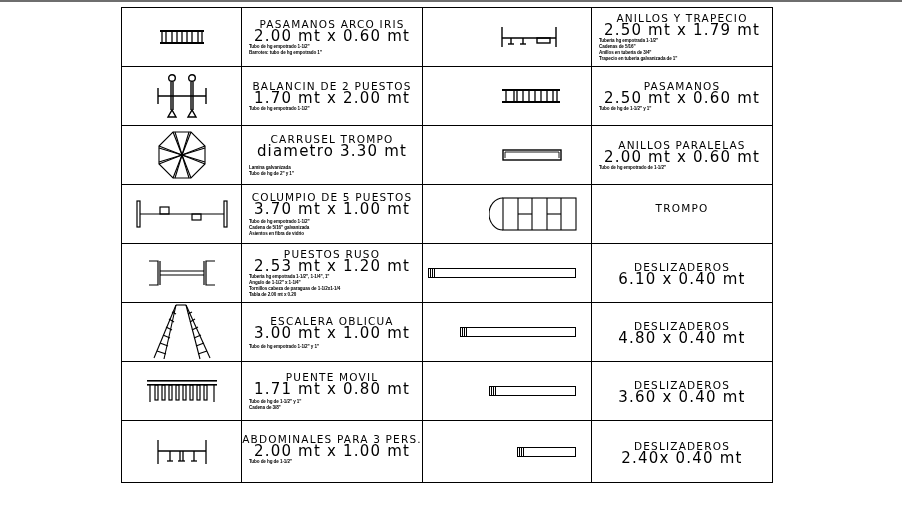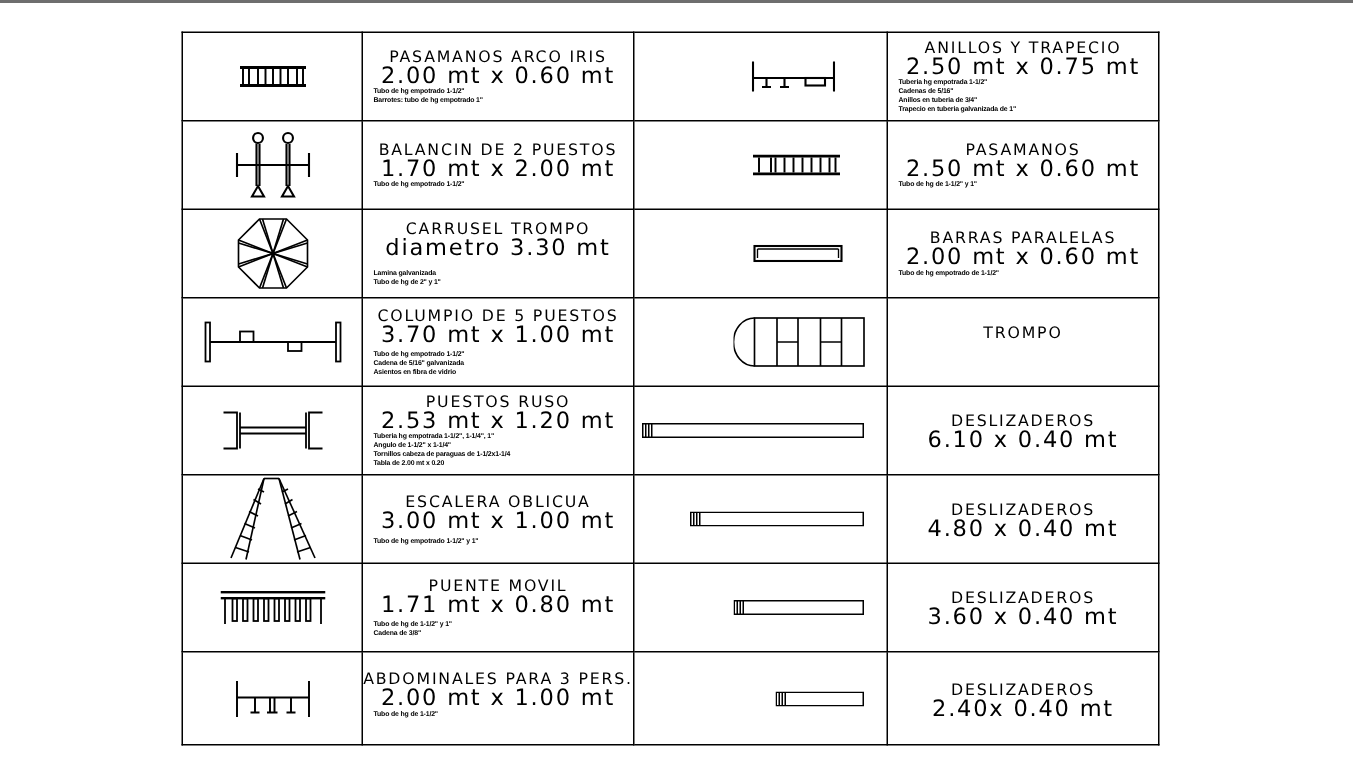--- a/index.html
+++ b/index.html
@@ -1,19 +1,19 @@
 <!DOCTYPE html>
 <html><head>
 <meta charset="utf-8">
 <style>
   html, body { margin: 0; padding: 0; background: #ffffff; }
   body { width: 902px; height: 510px; position: relative; overflow: hidden;
          font-family: "DejaVu Sans", sans-serif; color: #000; }
   .topline { position: absolute; left: 0; top: 0; width: 902px; height: 2px; background: #6e6e6e; }
-  table.sheet { position: absolute; left: 121px; top: 7px; border-collapse: collapse; table-layout: fixed; margin-top: 14px; }
+  table.sheet { position: absolute; left: 121px; top: 7px; border-collapse: collapse; table-layout: fixed; }
   table.sheet td { border: 1.6px solid #000; padding: 0; vertical-align: middle; height: 58px; position: relative; }
   tr.last td { height: 61px; }
   td.icon-cell { text-align: center; }
   td.desc-cell { text-align: center; }
   .title { font-size: 10.5px; letter-spacing: 1.2px; line-height: 12px; white-space: nowrap; }
   .dims  { font-size: 15px; letter-spacing: 1.2px; line-height: 12px; white-space: nowrap; }
   .notes { text-align: left; padding-left: 7px; margin-top: 2px; }
   .note  { font-size: 4.6px; font-weight: bold; line-height: 5.8px; white-space: nowrap;
            font-family: "Liberation Sans", sans-serif; letter-spacing: -0.1px; }
   svg { display: block; }
@@ -73,21 +73,21 @@
                 <line x1="7" y1="19" x2="13" y2="19"></line>
             <line x1="22" y1="13" x2="22" y2="19"></line>
                 <line x1="19" y1="19" x2="25" y2="19"></line>
             <rect x="36" y="13" width="13" height="5"></rect>
           </g>
         </svg>
       </div>
     </td>
     <td class="desc-cell">
       <div class="title">ANILLOS Y TRAPECIO</div>
-      <div class="dims">2.50 mt x 0.75 mt</div>
+      <div class="dims">2.50 mt x 1.79 mt</div>
       <div class="notes">
         <div class="note">Tuberia hg empotrada 1-1/2"</div>
         <div class="note">Cadenas de 5/16"</div>
         <div class="note">Anillos en tuberia de 3/4"</div>
         <div class="note">Trapecio en tuberia galvanizada de 1"</div>
       </div>
     </td>
   </tr>
 
   <tr>
@@ -176,21 +176,21 @@
       <div class="ico-right" style="padding-left:79px">
         <svg width="60" height="12" viewBox="0 0 60 12">
           <rect x="1" y="1" width="58" height="10" fill="none" stroke="#000" stroke-width="1.4"></rect>
           <line x1="3" y1="3" x2="57" y2="3" stroke="#000" stroke-width="0.9"></line>
           <line x1="3" y1="3" x2="3" y2="9" stroke="#000" stroke-width="0.9"></line>
           <line x1="57" y1="3" x2="57" y2="9" stroke="#000" stroke-width="0.9"></line>
         </svg>
       </div>
     </td>
     <td class="desc-cell">
-      <div class="title">BARRAS PARALELAS</div>
+      <div class="title">ANILLOS PARALELAS</div>
       <div class="dims">2.00 mt x 0.60 mt</div>
       <div class="notes">
         <div class="note">Tubo de hg empotrado de 1-1/2"</div>
       </div>
     </td>
   </tr>
 
   <tr>
     <td class="icon-cell">
       <div class="ico-left">

